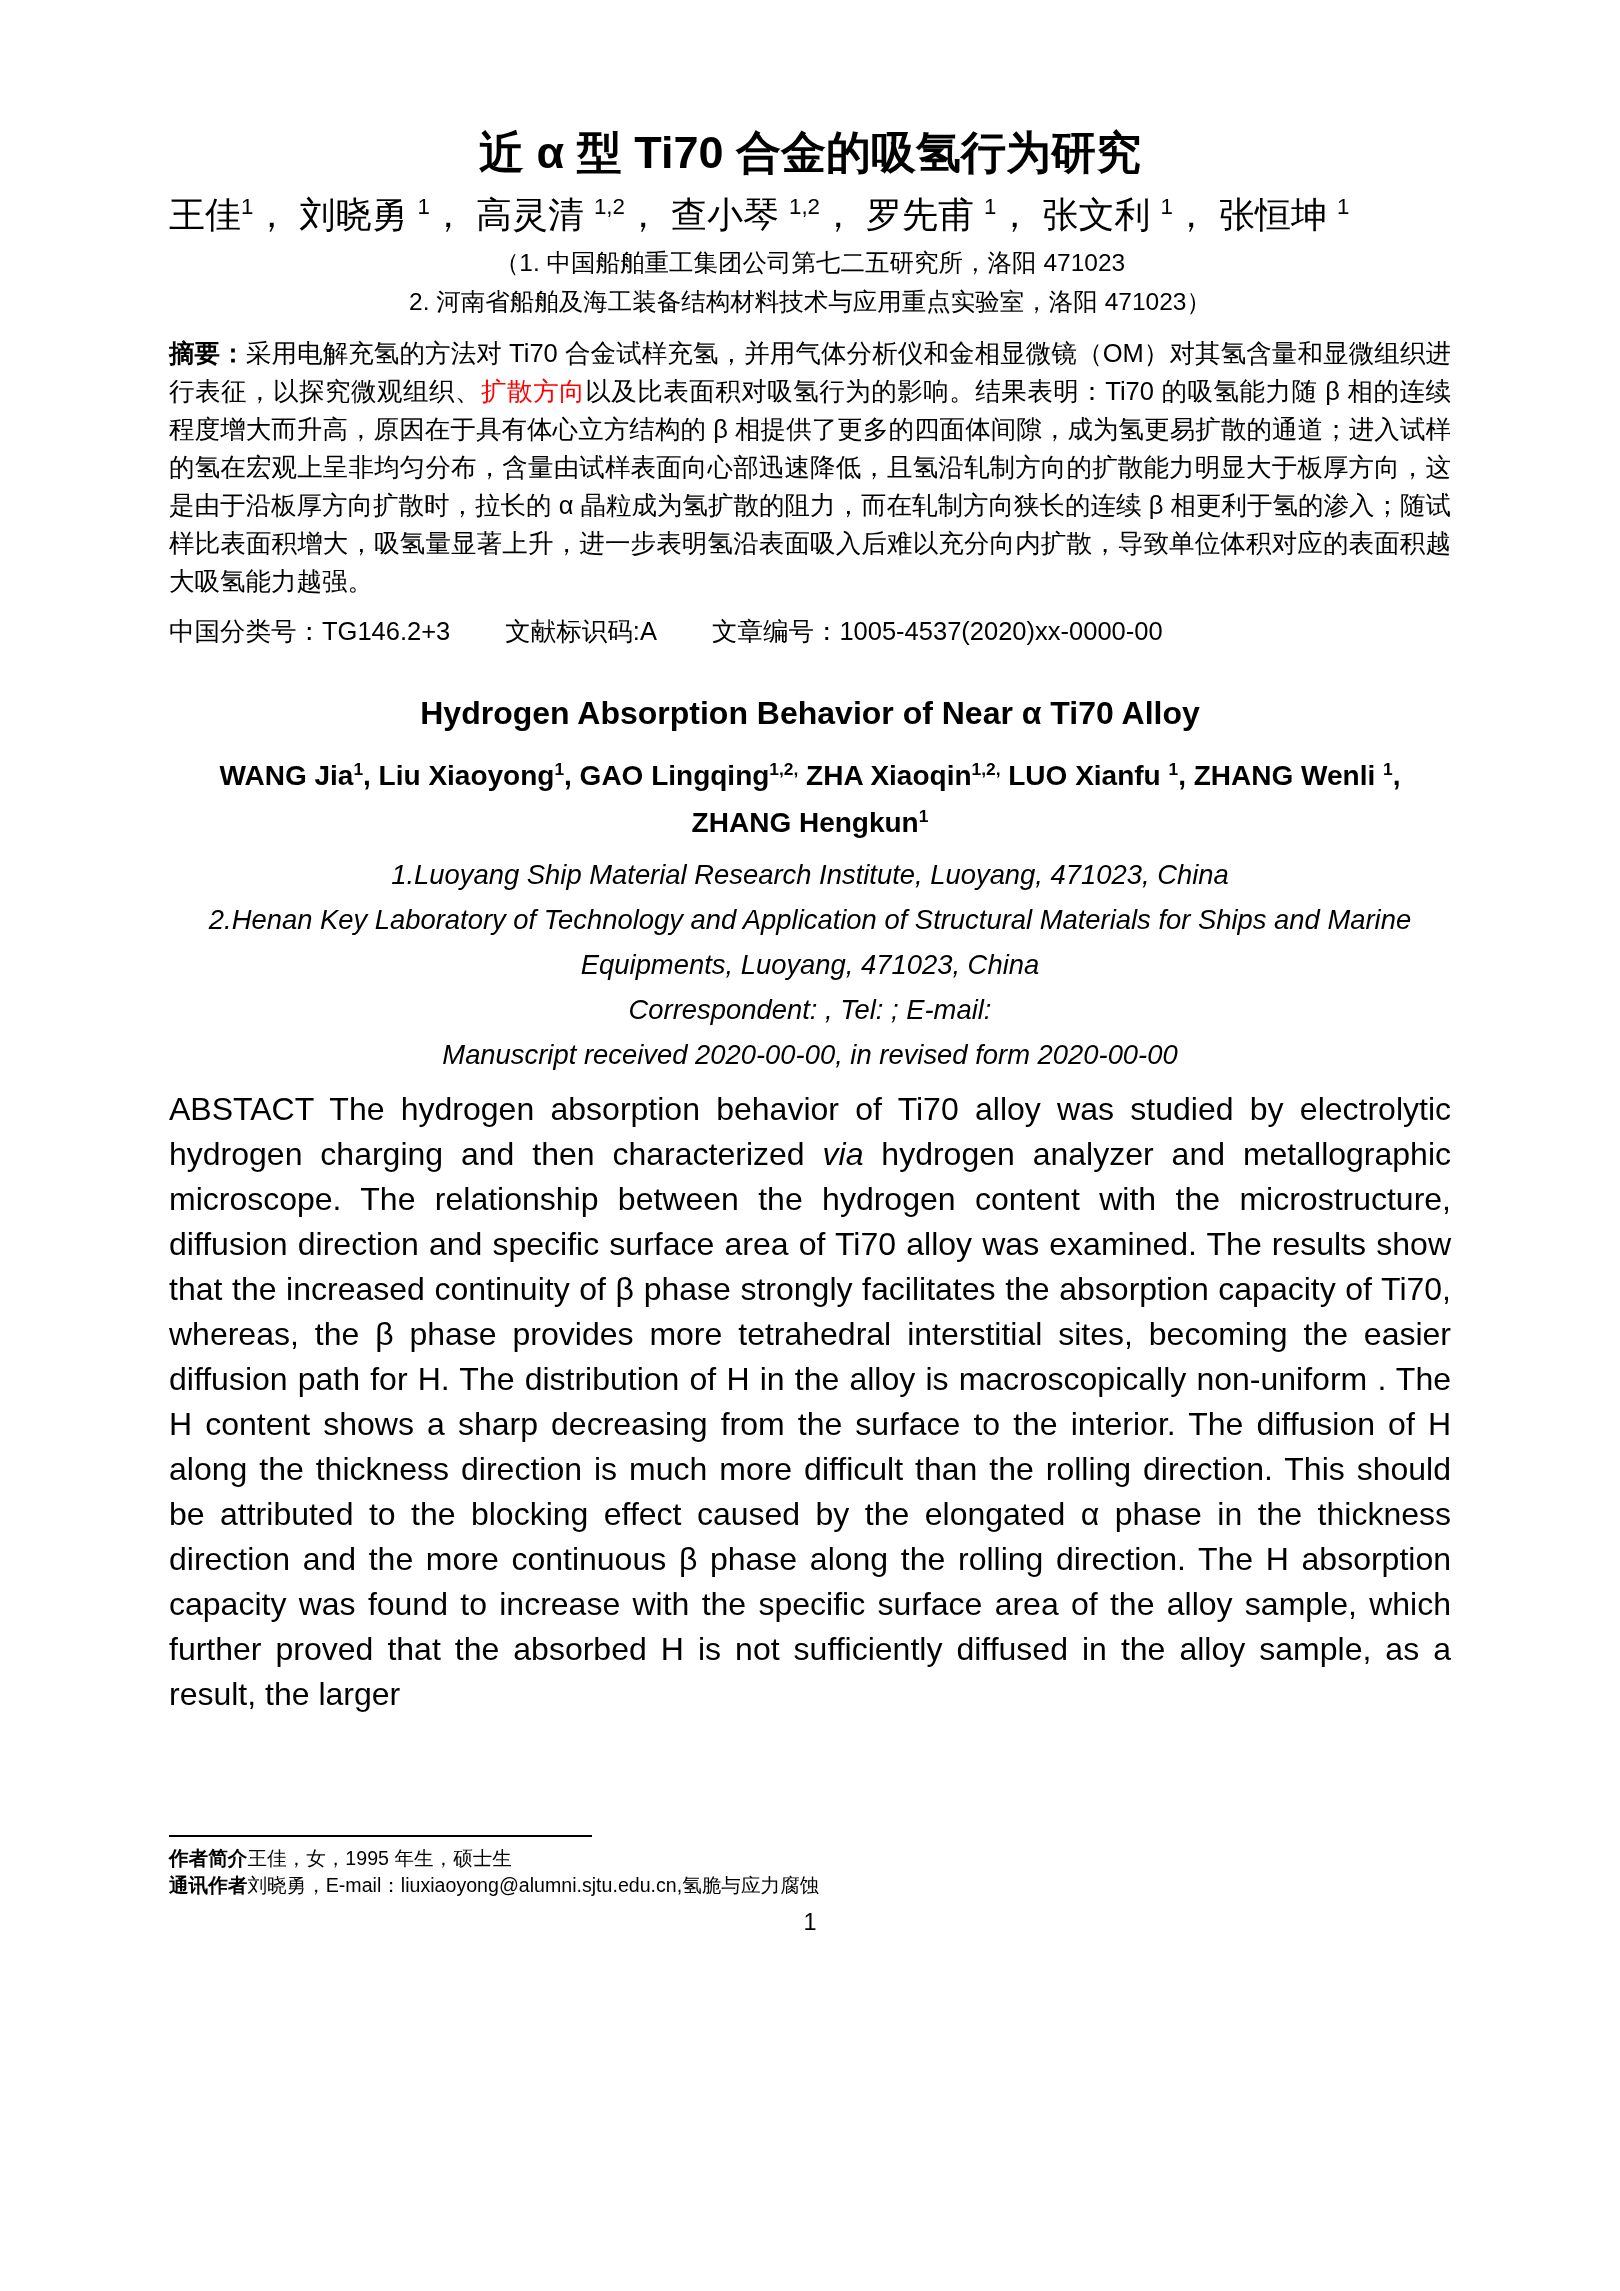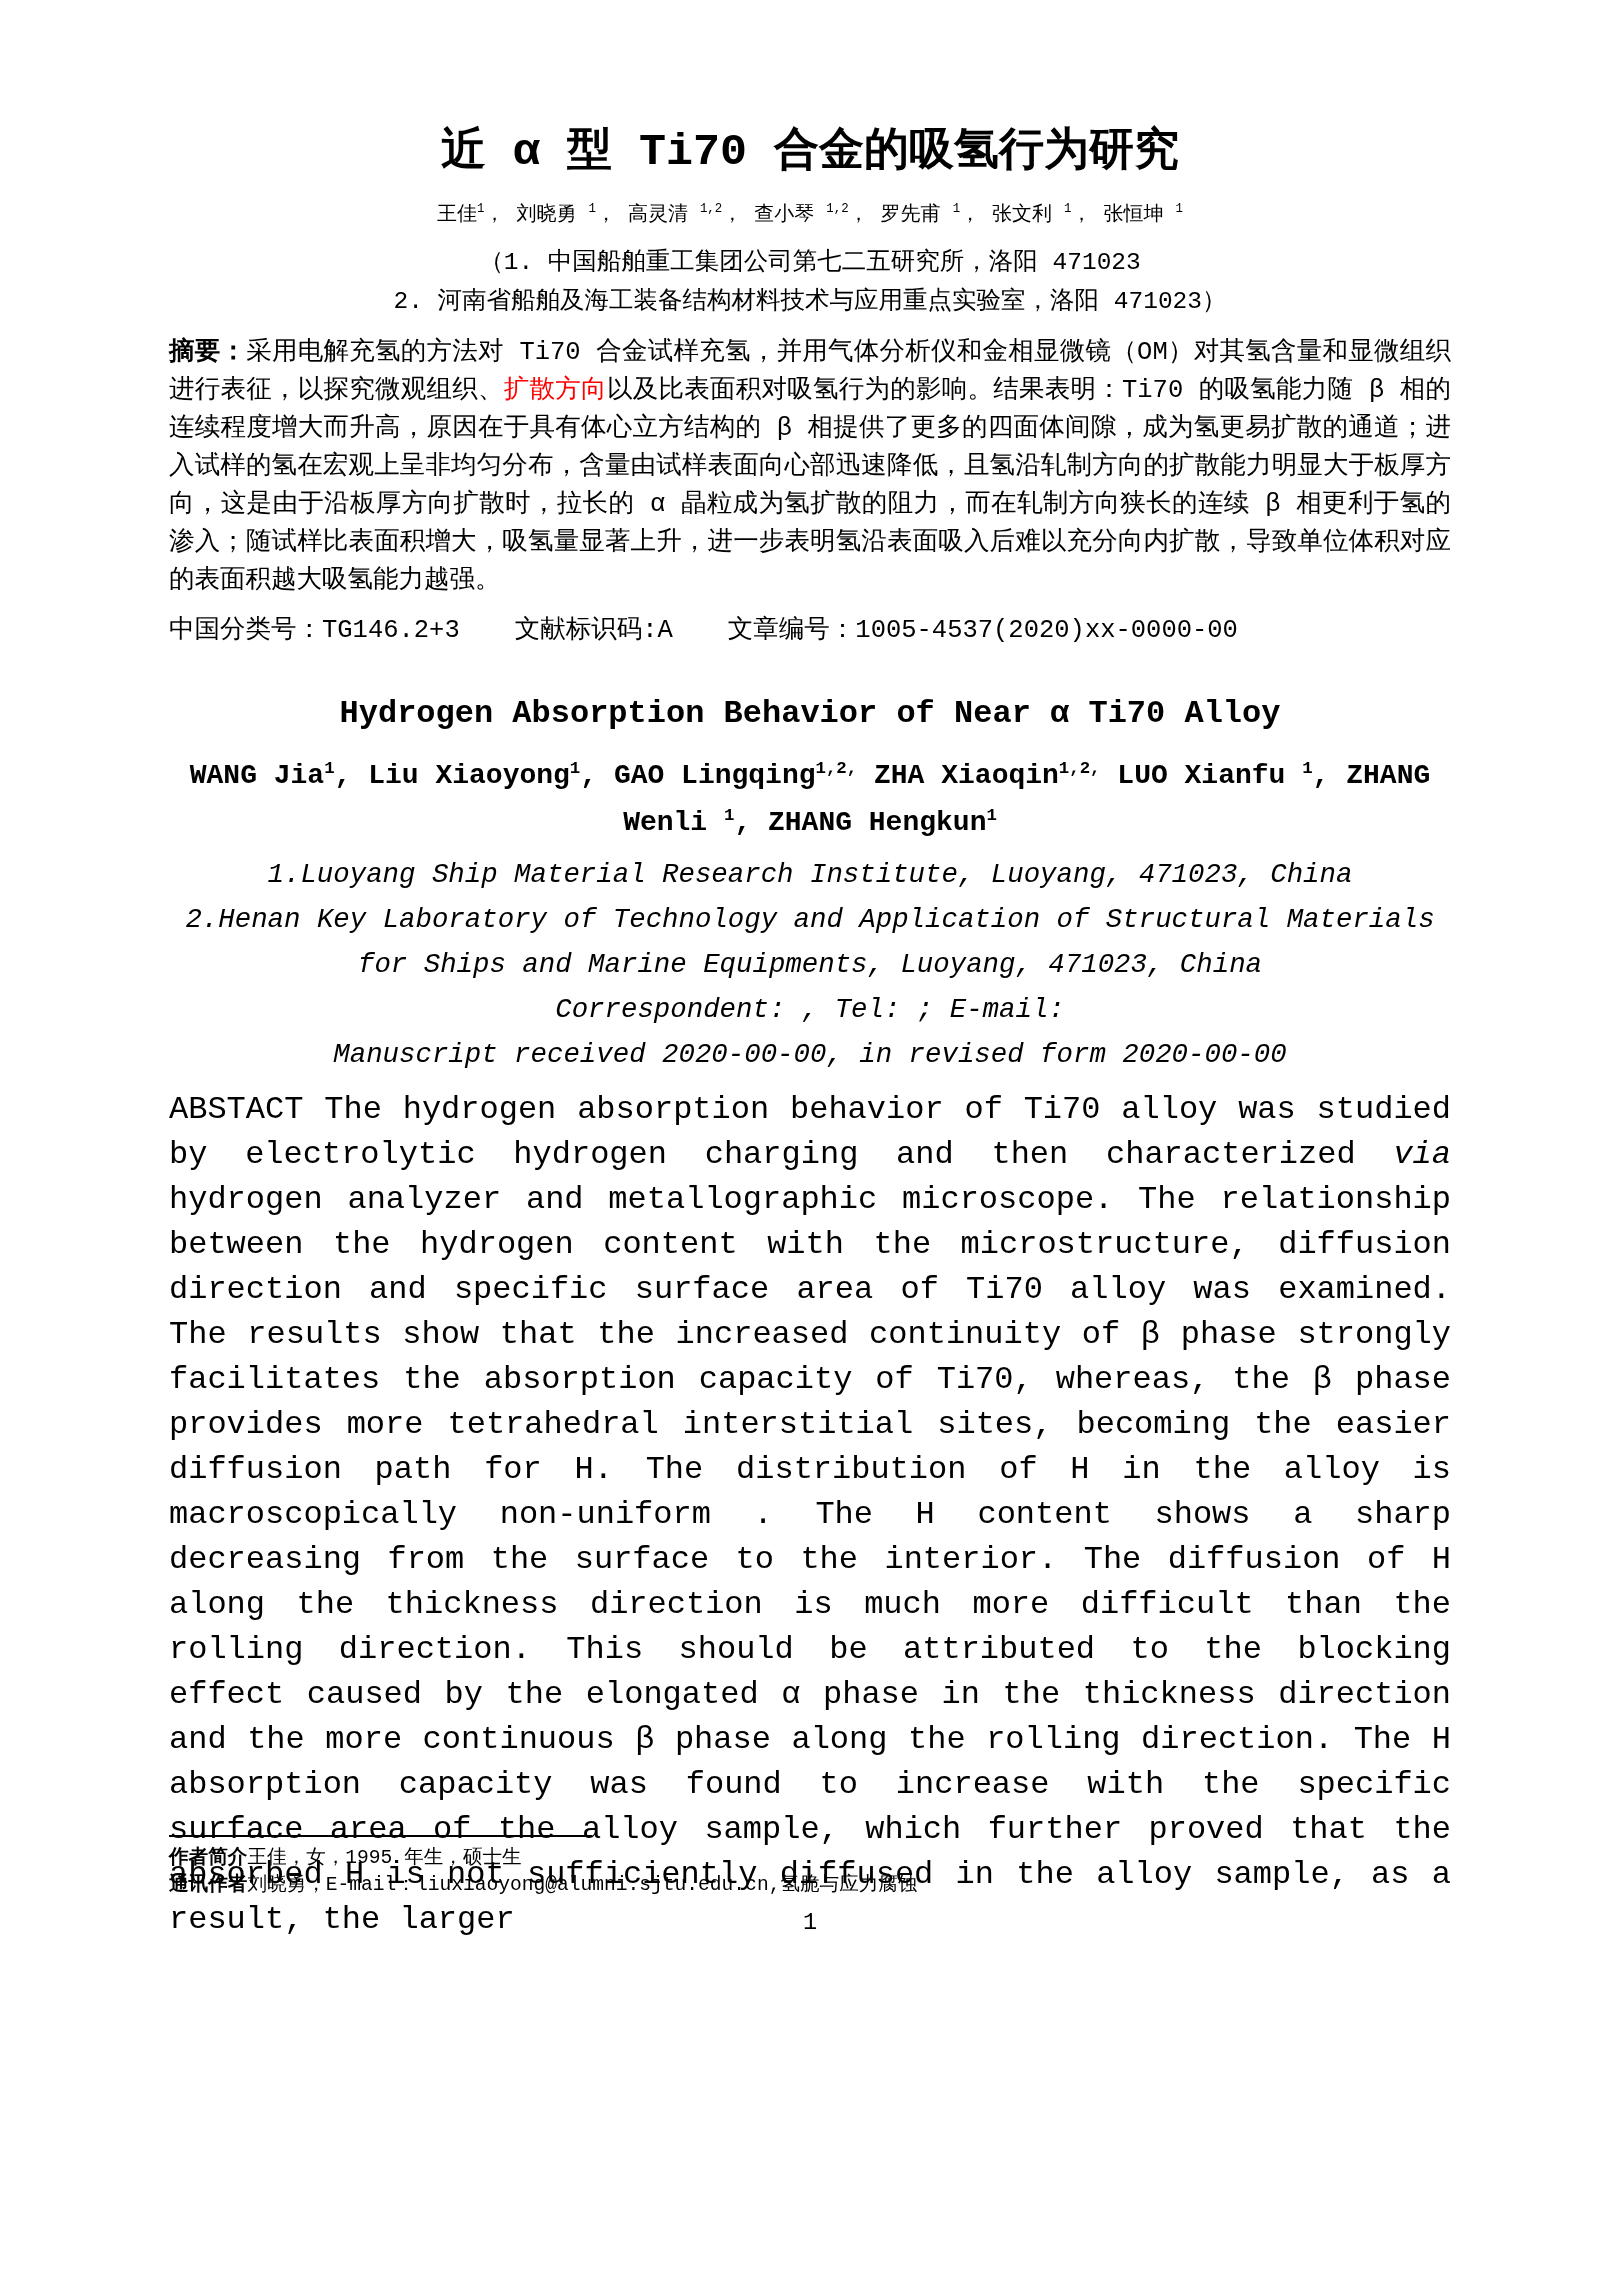--- a/index.html
+++ b/index.html
@@ -8,34 +8,33 @@
     background: #ffffff;
   }
   .page {
     position: relative;
     width: 1620px;
     height: 2292px;
     box-sizing: border-box;
     padding: 123px 169px 0 169px;
     background: var(--page-background, #ffffff);
     color: var(--text, #000000);
-    font-family: Liberation Mono, monospace;
+    font-family: Liberation Sans, sans-serif;
     overflow: hidden;
   }
   .title-cn {
     margin: 0 0 9.8px 0;
     font-size: 45px;
     line-height: 59px;
     font-weight: bold;
     text-align: center;
   }
   .authors-cn {
-    font-size: 20px;
+    font-size: 36px;
     line-height: 45px;
-    text-align: center;
     margin-bottom: 5.9px;
   }
   .affils-cn {
     font-size: 24.5px;
     line-height: 39px;
     text-align: center;
   }
   .abstract-cn {
     margin: 13.7px 0 0 0;
     font-size: 25.5px;

